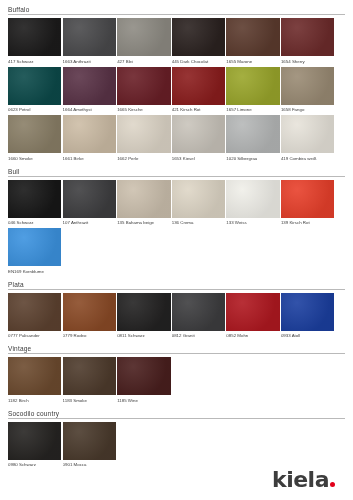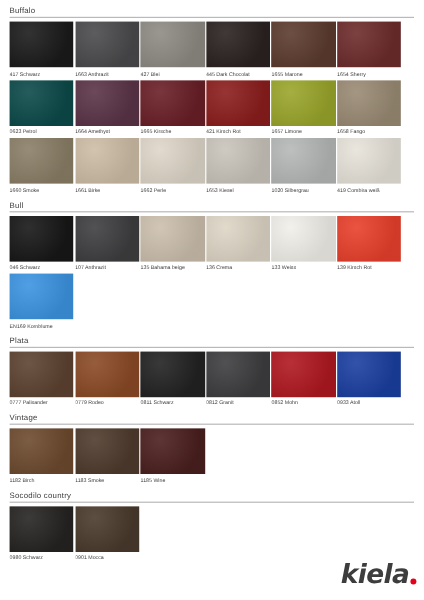--- a/index.html
+++ b/index.html
@@ -48,24 +48,23 @@
   .cap{
     font-size:4.4px;
     line-height:7px;
     color:#3c3c3c;
     padding-top:1.5px;
     white-space:nowrap;
     overflow:hidden;
   }
   .logo{
     position:absolute;
-    right:6px;bottom:10px;
+    right:18px;bottom:10px;
     display:flex;
     align-items:flex-end;
-    font-style:italic;
   }
   .logo-text{
     font-family:"DejaVu Sans", sans-serif;
     font-weight:bold;
     font-size:22px;
     color:#3d3d3d;
     letter-spacing:-0.5px;
     line-height:20px;
   }
   .logo-dot{

